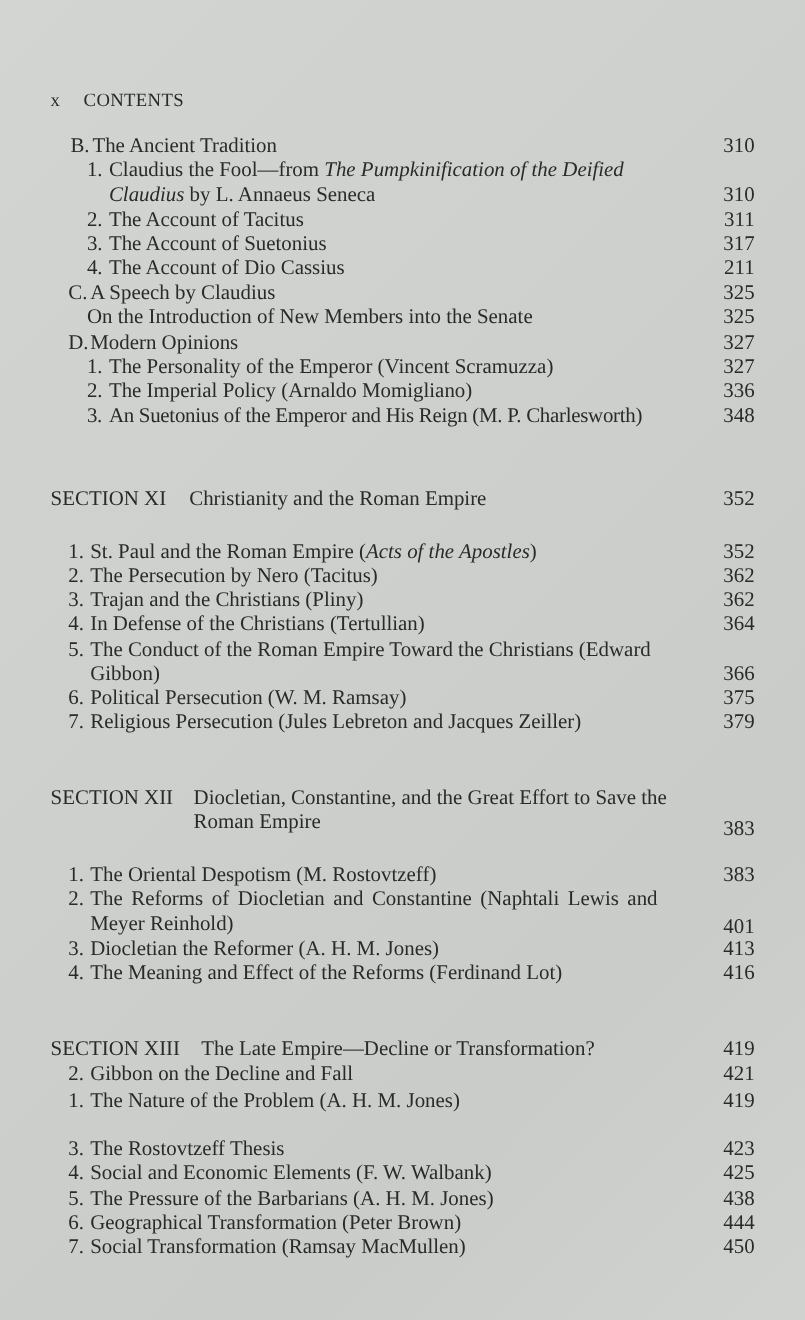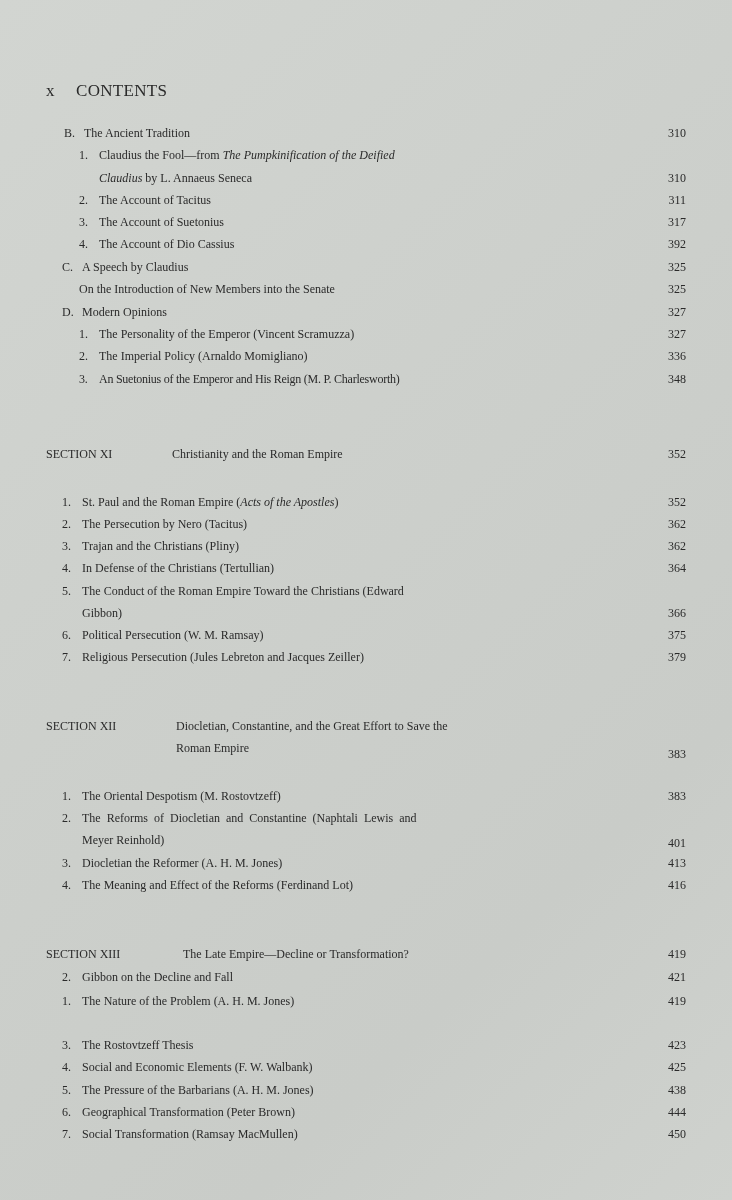--- a/index.html
+++ b/index.html
@@ -31,21 +31,21 @@
     letter-spacing: 0.3px;
   }
   .running-head .folio {
     display: inline-block;
     width: 30px;
   }
   .row {
     position: absolute;
     left: 0;
     width: 732px;
-    font-size: 12px;
+    font-size: 19px;
     line-height: 22px;
     height: 22px;
     white-space: nowrap;
   }
   .row .text {
     position: absolute;
     white-space: nowrap;
   }
   .row .pg {
     position: absolute;
@@ -89,21 +89,21 @@
   <div class="row" style="top:160px">
     <span class="text" style="left:79px"><span class="num">2.</span><span>The Account of Tacitus</span></span>
     <span class="pg">311</span>
   </div>
   <div class="row" style="top:182px">
     <span class="text" style="left:79px"><span class="num">3.</span><span>The Account of Suetonius</span></span>
     <span class="pg">317</span>
   </div>
   <div class="row" style="top:204px">
     <span class="text" style="left:79px"><span class="num">4.</span><span>The Account of Dio Cassius</span></span>
-    <span class="pg">392</span>
+    <span class="pg">211</span>
   </div>
 
   <div class="row" style="top:227px">
     <span class="text" style="left:62px"><span class="num">C.</span><span>A Speech by Claudius</span></span>
     <span class="pg">325</span>
   </div>
   <div class="row" style="top:249px">
     <span class="text" style="left:79px"><span>On the Introduction of New Members into the Senate</span></span>
     <span class="pg">325</span>
   </div>

